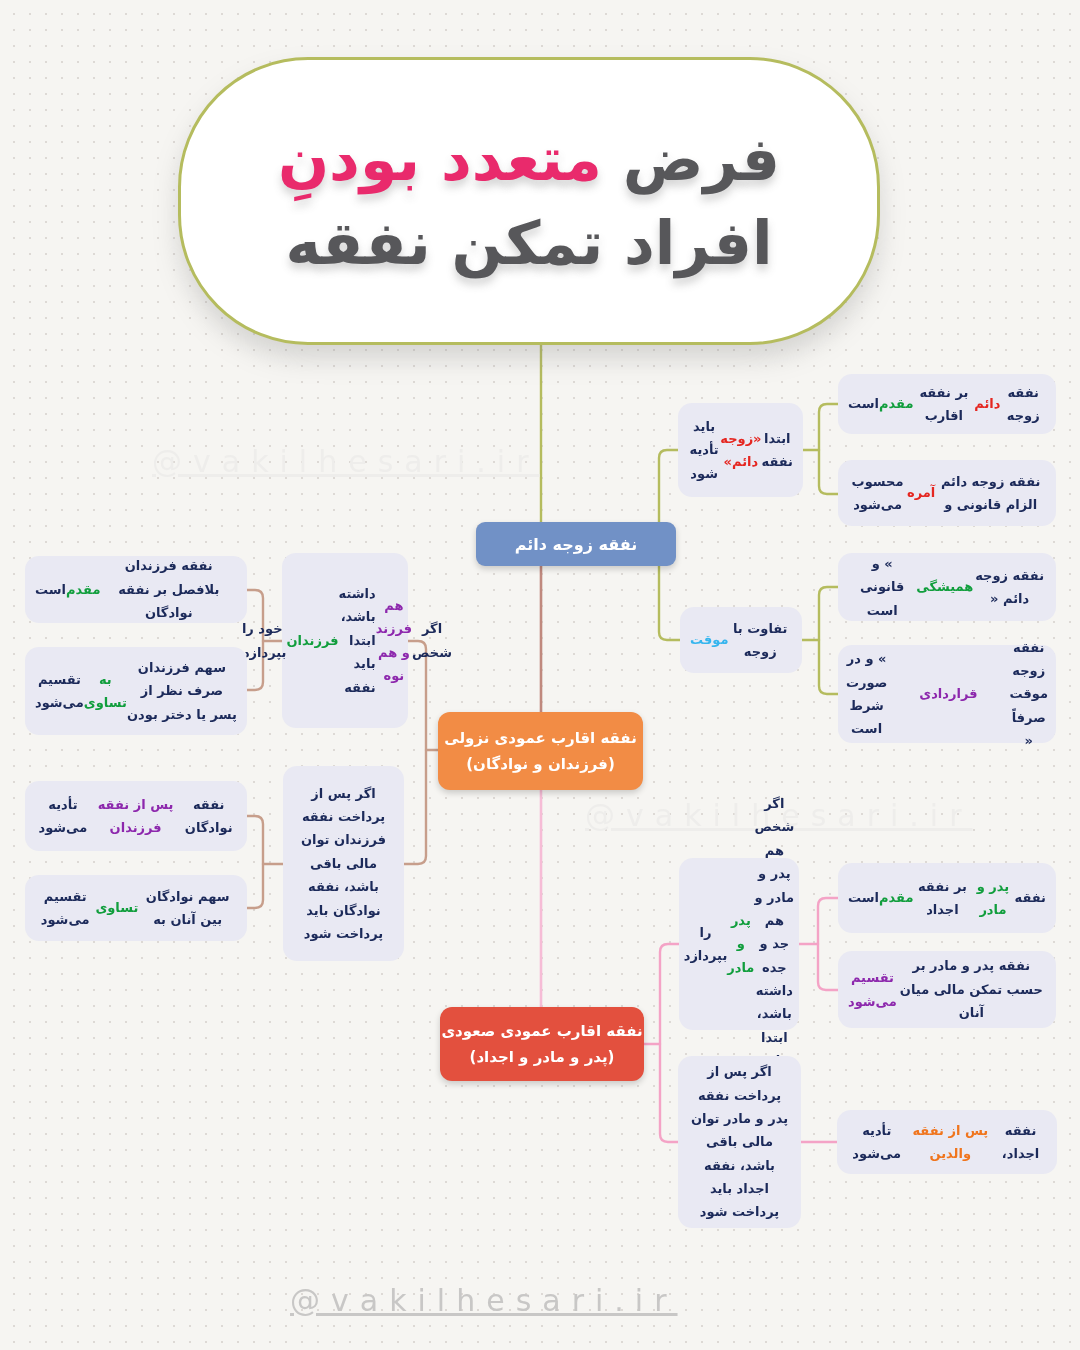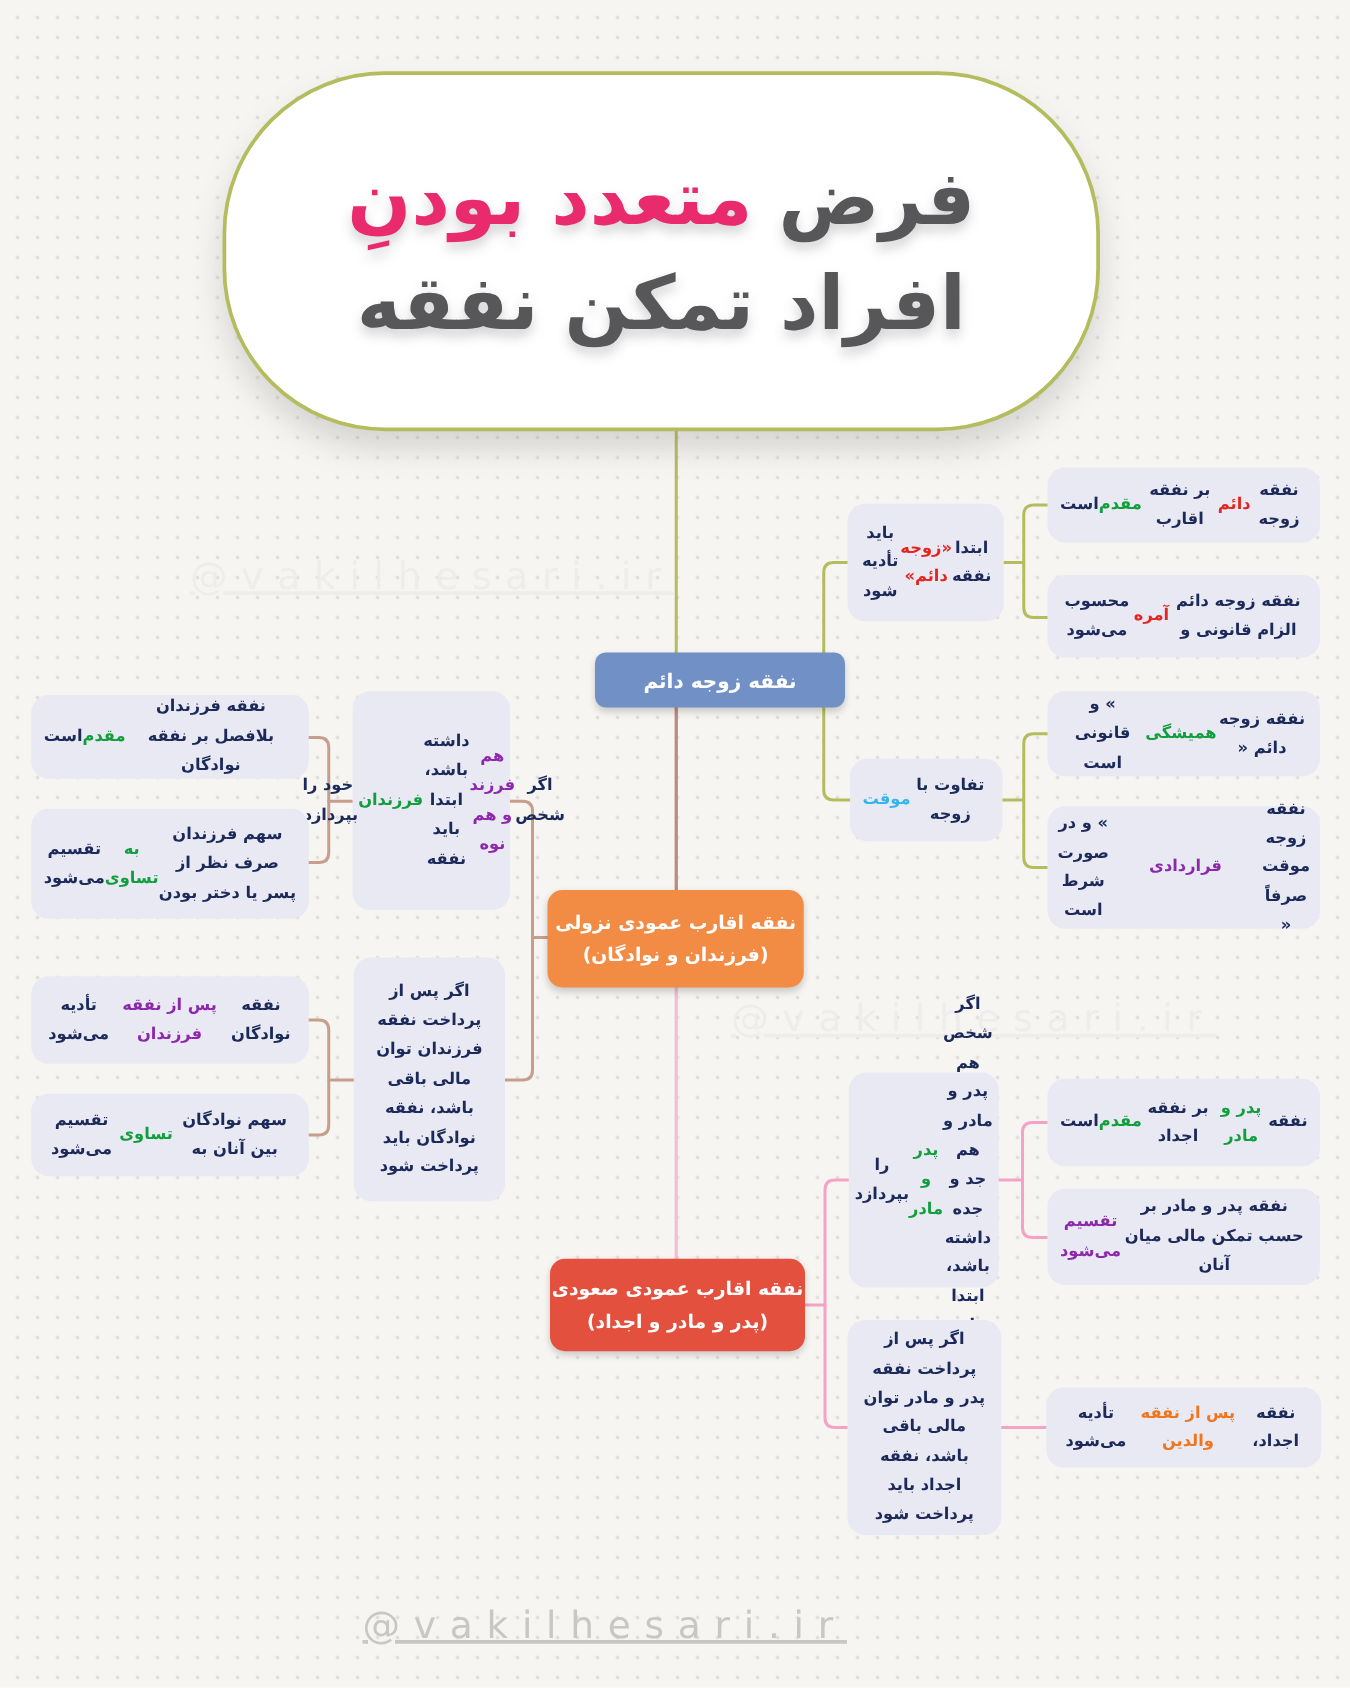--- a/index.html
+++ b/index.html
@@ -130,21 +130,21 @@
     </div>
   <div class="card" style="left:838px;top:645px;width:218px;height:98px;gap:32px;">
       <span style="color: rgb(28, 42, 90);">نفقه زوجه موقت صرفاً «</span>
       <span style="color: rgb(141, 40, 173);">قراردادی</span>
       <span style="color: rgb(28, 42, 90);">» و در صورت شرط است</span>
     </div>
 
   <div class="card" style="left:282px;top:553px;width:126px;height:175px;">
       <span style="color: rgb(28, 42, 90);">اگر شخص </span>
       <span style="color: rgb(141, 40, 173);">هم فرزند و هم نوه</span>
-      <span style="color: rgb(28, 42, 90);"> داشته باشد، ابتدا باید نفقه </span>
+      <span style="color: rgb(28, 42, 90); text-align: right;"> داشته باشد، ابتدا باید نفقه </span>
       <span style="color: rgb(17, 158, 61);">فرزندان</span>
       <span style="color: rgb(28, 42, 90);"> خود را بپردازد.</span>
     </div>
   <div class="card" style="left:25px;top:556px;width:222px;height:67px;">
       <span style="color: rgb(28, 42, 90);">نفقه فرزندان بلافصل بر نفقه نوادگان </span>
       <span style="color: rgb(17, 158, 61);">مقدم</span>
       <span style="color: rgb(28, 42, 90);"> است</span>
     </div>
   <div class="card" style="left:25px;top:647px;width:222px;height:88px;">
       <span style="color: rgb(28, 42, 90);">سهم فرزندان صرف نظر از پسر یا دختر بودن </span>

